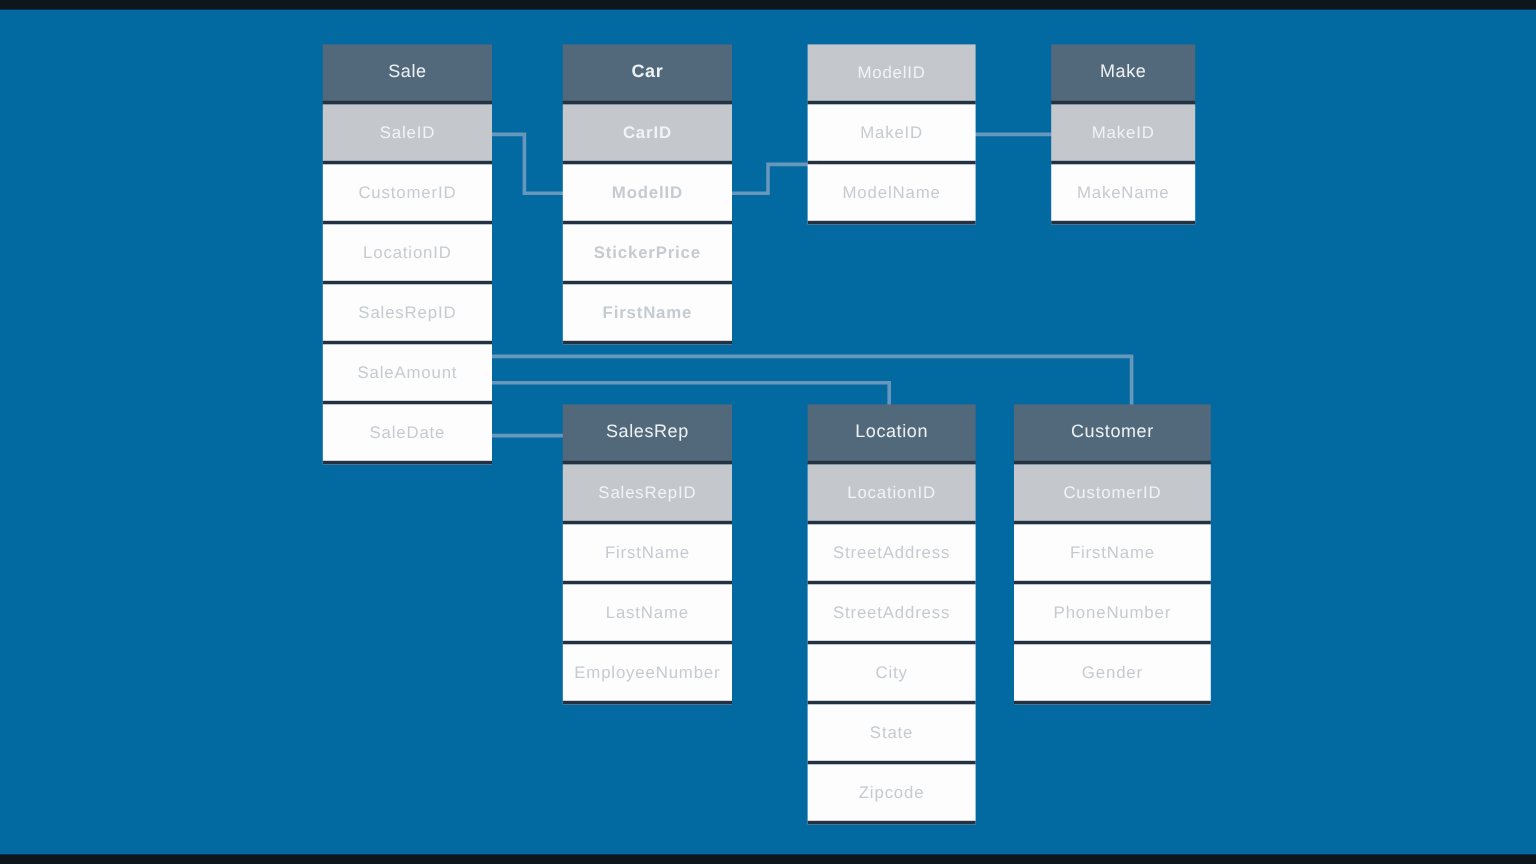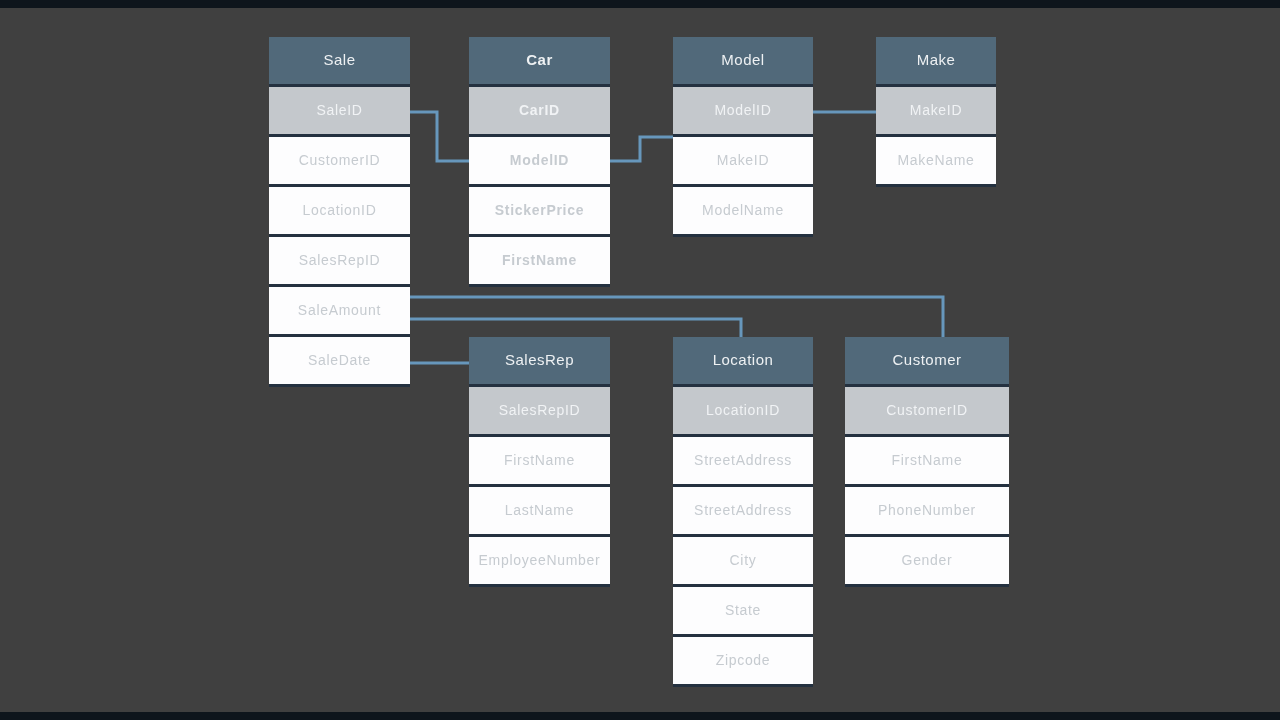--- a/index.html
+++ b/index.html
@@ -1,18 +1,18 @@
 <!DOCTYPE html>
 <html><head>
 <meta charset="utf-8">
 <style>
   html,body{margin:0;padding:0;background:#000;}
   .stage{
     position:relative;width:1280px;height:720px;overflow:hidden;
-    background:#404040;
+    background:#0369a1;
     font-family:"Liberation Sans", sans-serif;
   }
   .letterbox{position:absolute;left:0;width:1280px;background:#0e151c;}
   .letterbox.top{top:0;height:8px;}
   .letterbox.bottom{bottom:0;height:8px;}
   .db-table{position:absolute;}
   .row{
     box-sizing:border-box;height:50px;line-height:46px;
     border-bottom:3px solid #243140;
     text-align:center;white-space:nowrap;overflow:hidden;
@@ -46,21 +46,20 @@
         <div class="row field">SaleDate</div>
       </div>
       <div class="db-table" style="left: 469px; top: 37px; width: 141px; font-weight: bold;">
         <div class="row header">Car</div>
         <div class="row pk">CarID</div>
         <div class="row field">ModelID</div>
         <div class="row field">StickerPrice</div>
         <div class="row field">FirstName</div>
       </div>
       <div class="db-table" style="left: 673px; top: 37px; width: 140px;">
-        <div class="row header">Model</div>
         <div class="row pk">ModelID</div>
         <div class="row field">MakeID</div>
         <div class="row field">ModelName</div>
       </div>
       <div class="db-table" style="left: 876px; top: 37px; width: 120px;">
         <div class="row header">Make</div>
         <div class="row pk">MakeID</div>
         <div class="row field">MakeName</div>
       </div>
       <div class="db-table" style="left: 469px; top: 337px; width: 141px;">

